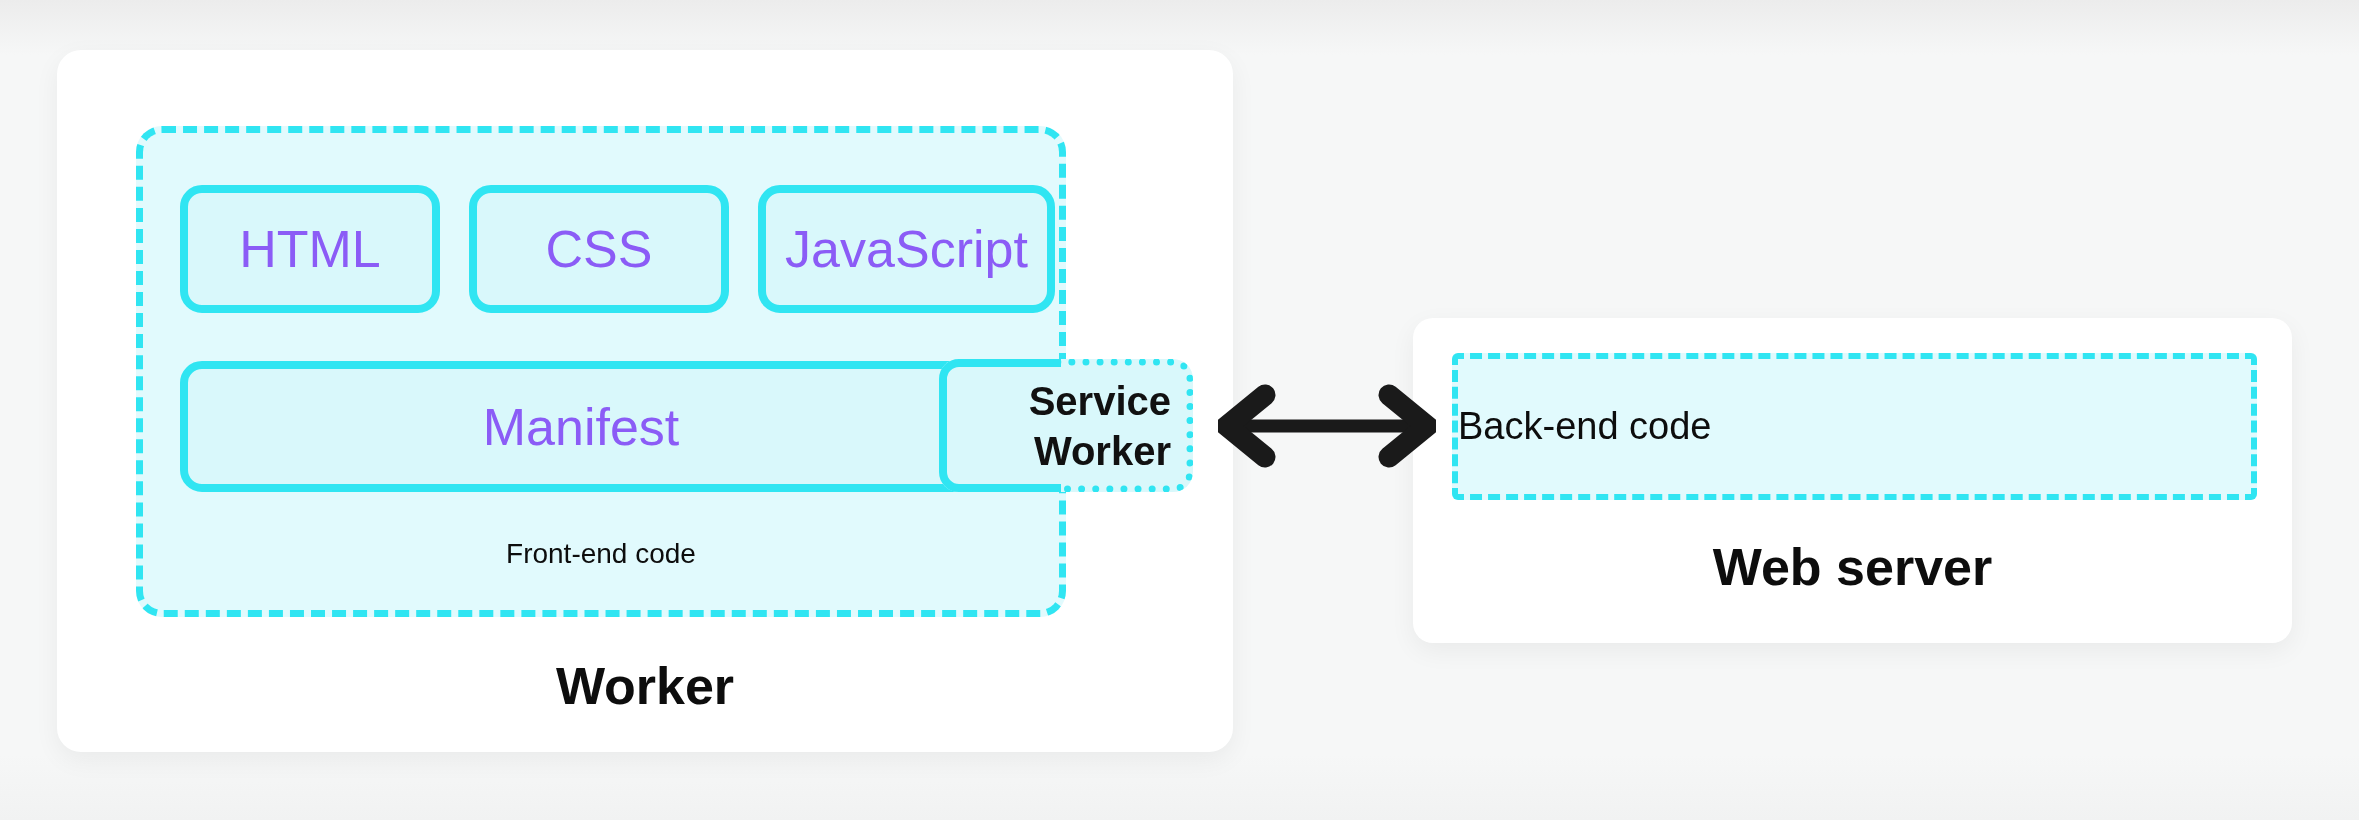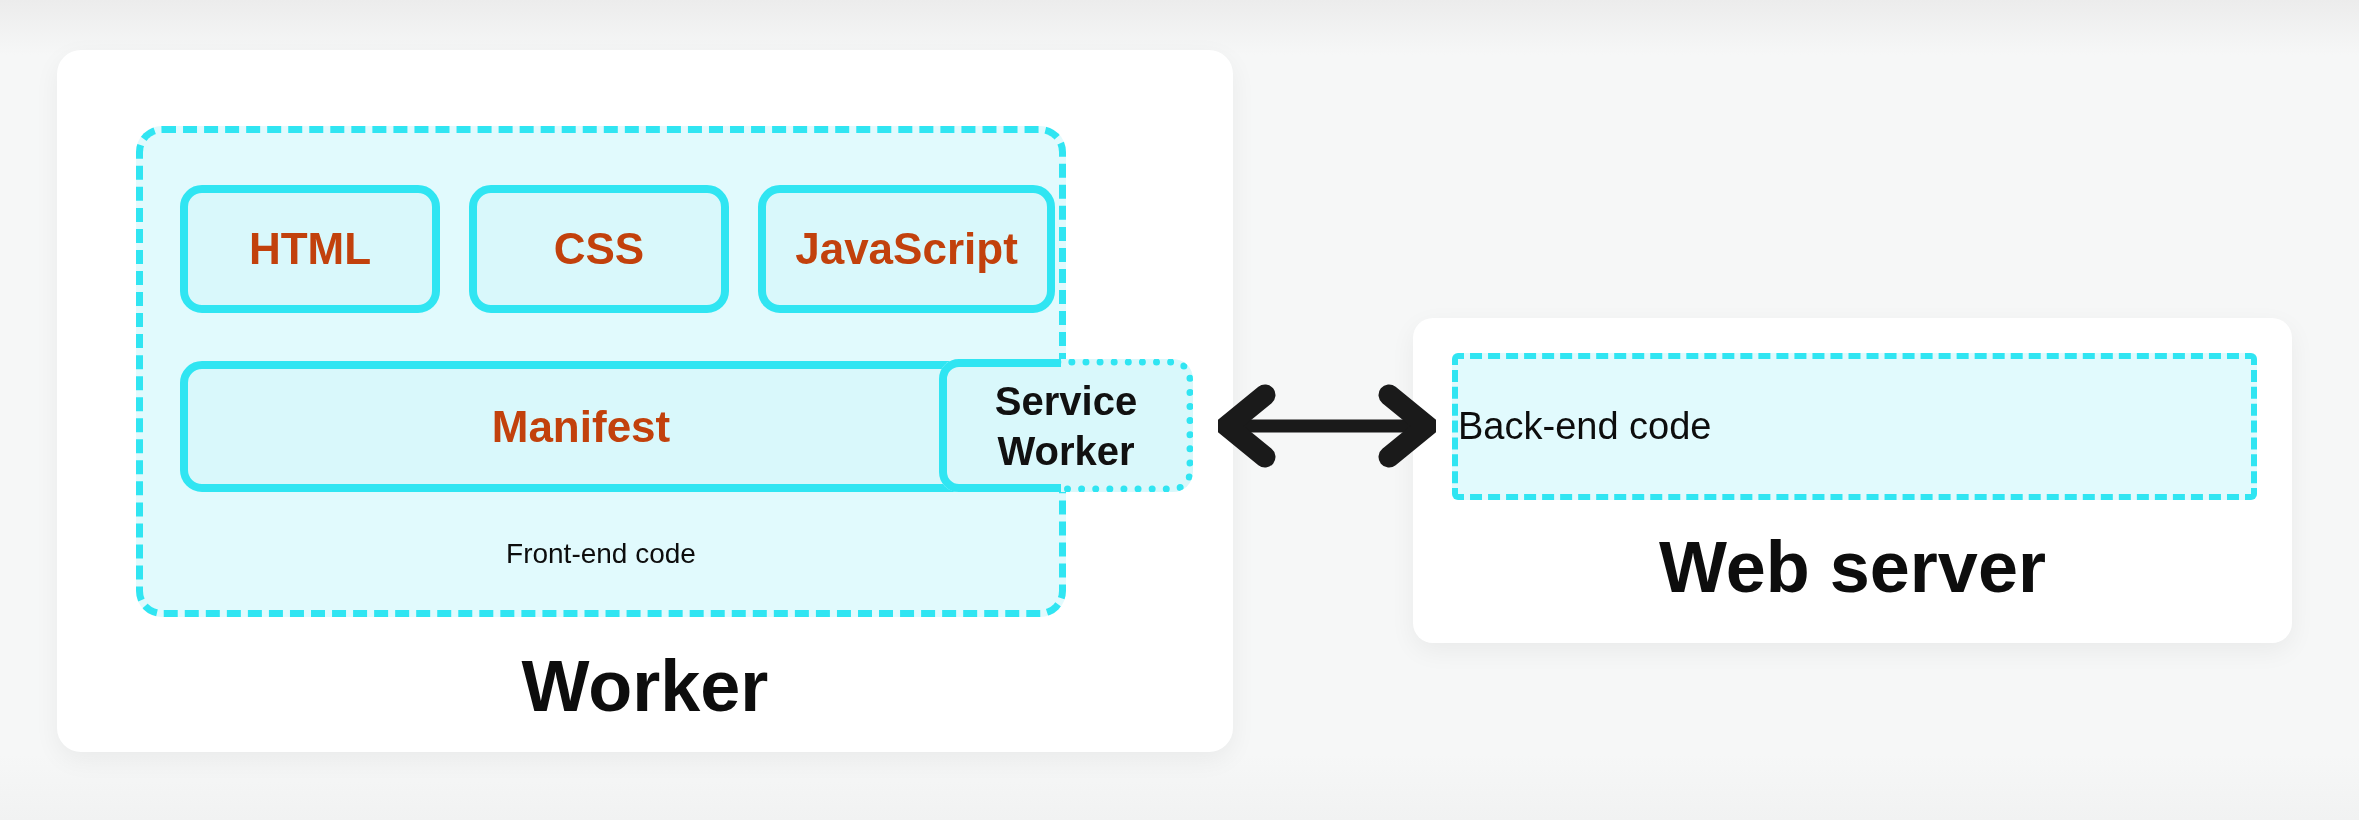--- a/index.html
+++ b/index.html
@@ -29,21 +29,21 @@
     background: var(--color-group-fill, #e1fafd);
     border: 7px dashed var(--color-accent, #30e5f2);
     border-radius: 26px;
   }
   .block {
     position: absolute;
     background: var(--color-block-fill, #d9f8fb);
     border: 8px solid var(--color-accent, #30e5f2);
     border-radius: 22px;
     display: flex; align-items: center; justify-content: center;
-    font-size: 44px; font-weight: bold; color: #c2410c;
+    font-size: 52px; font-weight: normal; color: #8b5cf6;
   }
   .html-block       { left: 37px;  top: 52px;  width: 260px; height: 128px; }
   .css-block        { left: 326px; top: 52px;  width: 260px; height: 128px; }
   .javascript-block { left: 615px; top: 52px;  width: 297px; height: 128px; }
   .manifest-block   { left: 37px;  top: 228px; width: 802px; height: 131px; }
 
   .group-label {
     position: absolute;
     left: 0; right: 0; top: 399px;
     text-align: center;
@@ -51,35 +51,35 @@
     color: #0d0d0d;
   }
 
   .sw-block {
     position: absolute;
     left: 882px; top: 309px;
     width: 254px; height: 133px;
     background: var(--color-block-fill, #d9f8fb);
     border-radius: 20px;
     display: flex; align-items: center; justify-content: center;
-    text-align: center;
+    text-align: right;
     font-size: 40px; font-weight: bold; line-height: 1.25;
     z-index: 2;
   }
   .sw-border { position: absolute; inset: 0; border-radius: 20px; pointer-events: none; }
   .sw-border.solid  { border: 8px solid  var(--color-accent, #30e5f2); clip-path: inset(0 52% 0 0); }
   .sw-border.dotted { border: 7px dotted var(--color-accent, #30e5f2); clip-path: inset(0 0 0 48%); }
   .sw-label { display: inline-block; max-width: 210px; }
 
   .card-title {
     position: absolute;
     left: 0; right: 0;
     text-align: center;
     font-weight: bold;
-    font-size: 72px; line-height: 52px;
+    font-size: 52px; line-height: 52px;
     color: #0d0d0d;
   }
   .device-title { top: 610px; }
   .server-title { top: 223px; }
 
   .backend-group {
     position: absolute;
     left: 39px; top: 35px;
     width: 805px; height: 147px;
     background: var(--color-group-fill, #e1fafd);

